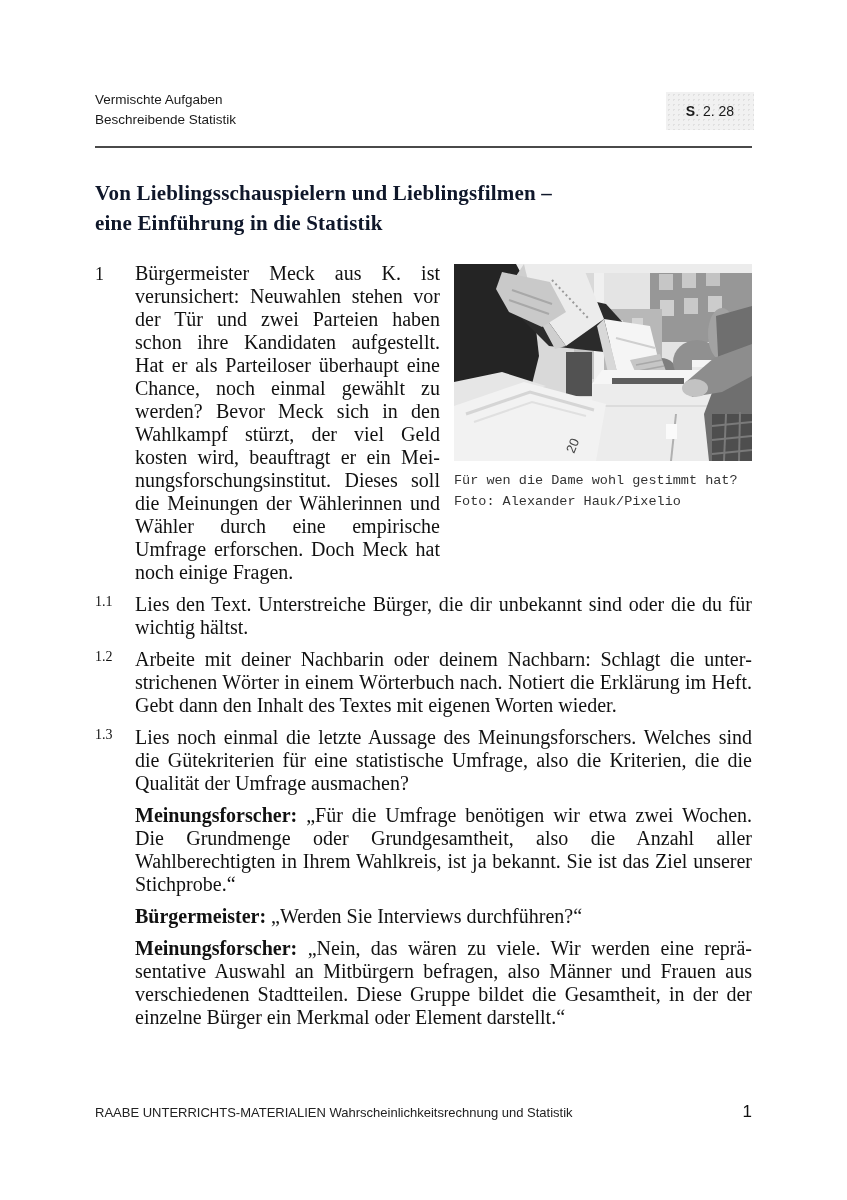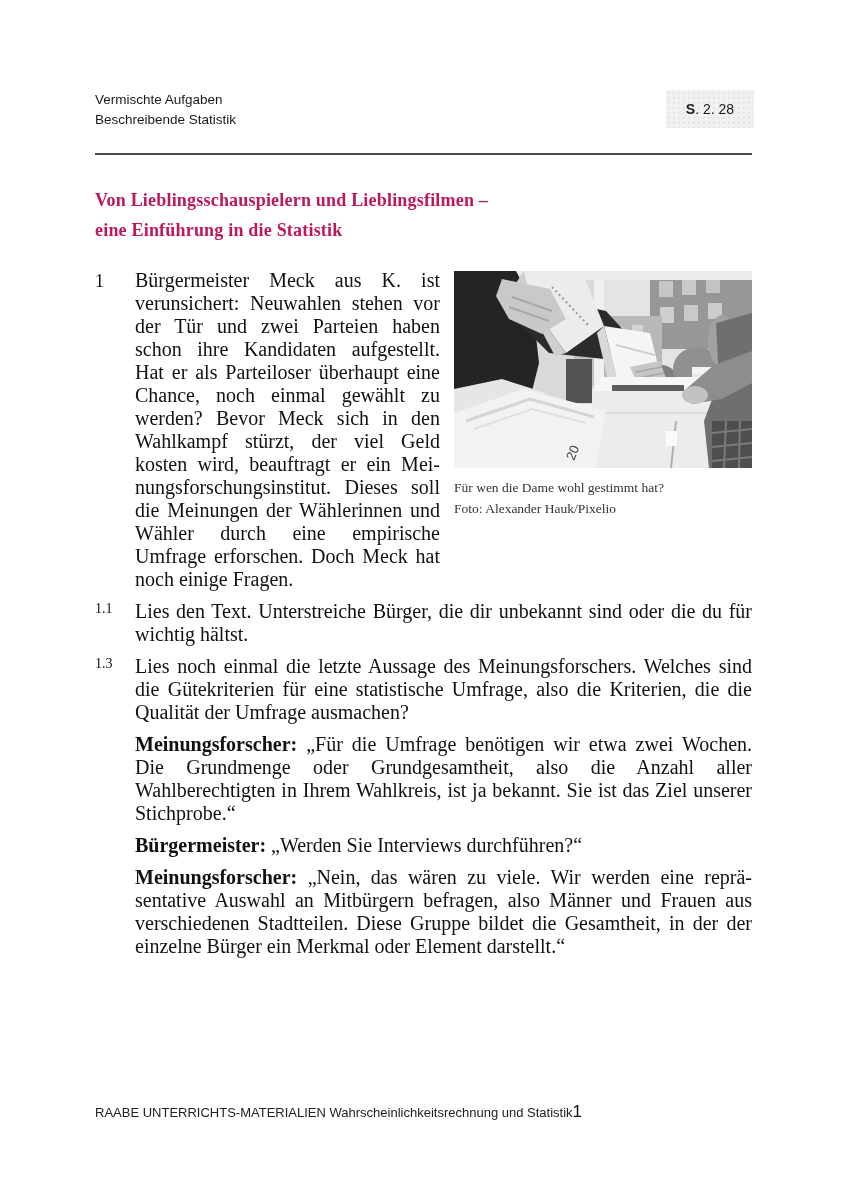--- a/index.html
+++ b/index.html
@@ -8,72 +8,72 @@
     position:relative;
     width:847px; height:1200px;
     background:#ffffff;
     padding:90px 95px 0 95px;
     font-family:"Liberation Serif", serif;
     color:#111;
     overflow:hidden;
   }
   
   .header {
-    display:flex; justify-content:space-between; align-items:center;
+    display:flex; justify-content:space-between; align-items:flex-end;
     border-bottom:2px solid #4a4a4a;
-    padding-bottom:23px;
+    padding-bottom:16px;
   }
   .header-left {
     font-family:"Liberation Sans", sans-serif;
     font-size:13.5px; line-height:20px; color:#1a1a1a;
   }
   .page-ref {
     width:88px; height:38px;
     margin-top:-2px; margin-right:-2px;
     background-color:#f1f1f1;
     background-image:radial-gradient(#e0e0e0 1px, transparent 1px);
     background-size:5px 5px;
     display:flex; align-items:center; justify-content:center;
     font-family:"Liberation Sans", sans-serif;
     font-size:14px; color:#1a1a1a;
   }
   .page-ref .ref-bold { font-weight:bold; }
   
   .doc-title {
     margin-top:30px;
-    font-size:18px; font-weight:bold; line-height:30px; color:#be185d;
+    font-size:21px; font-weight:bold; line-height:30px; color:#0f172a;
     letter-spacing:0.2px;
   }
   
   .block { position:relative; padding-left:40px; }
   .block .num { position:absolute; left:0; top:0; font-size:18px; }
   .section-heading { margin-top:24px; font-size:18.5px; line-height:25px; }
   .section-heading .heading-text { font-weight:bold; }
   .body-just { font-size:20px; line-height:23px; text-align:justify; }
   .task { margin-top:9px; }
   .task .num { font-size:14px; top:1px; }
   
   .intro { margin-top:9px; }
   .photo-float {
     float:right; width:298px;
     margin:2px 0 42px 14px;
   }
   .photo-float svg { display:block; width:298px; height:197px; }
   .caption {
     margin-top:10px;
-    font-family:Liberation Serif, serif;
+    font-family:Liberation Mono, monospace;
     font-size:13.5px; line-height:20.5px; color:#333;
   }
   
   .dlg { margin-top:9px; }
   .dlg b { font-weight:bold; }
   
   .footer {
     position:absolute; left:95px; right:95px; top:1102px;
-    display:flex; justify-content:flex-start; align-items:baseline;
+    display:flex; justify-content:space-between; align-items:baseline;
     font-family:"Liberation Sans", sans-serif;
   }
   .footer-text { font-size:13px; color:#222; }
   .footer-page { font-size:17px; color:#111; }
 </style>
 </head>
 <body>
 
 <div class="page">
 
@@ -176,20 +176,24 @@
       </div>
     </div>
     <p class="body-just">Bürgermeister Meck aus K. ist verunsichert: Neuwahlen stehen vor der Tür und zwei Parteien haben schon ihre Kandidaten aufgestellt. Hat er als Parteiloser überhaupt eine Chance, noch einmal gewählt zu werden? Bevor Meck sich in den Wahlkampf stürzt, der viel Geld kosten wird, beauftragt er ein Mei­nungsforschungsinstitut. Dieses soll die Meinungen der Wählerinnen und Wähler durch eine empirische Umfrage erforschen. Doch Meck hat noch einige Fragen.</p>
   </div>
 
   <div class="block task">
     <span class="num">1.1</span>
     <p class="body-just">Lies den Text. Unterstreiche Bürger, die dir unbekannt sind oder die du für wichtig hältst.</p>
   </div>
   <div class="block task">
+    <span class="num">1.2</span>
+    <p class="body-just">Arbeite mit deiner Nachbarin oder deinem Nachbarn: Schlagt die unter­strichenen Wörter in einem Wörterbuch nach. Notiert die Erklärung im Heft. Gebt dann den Inhalt des Textes mit eigenen Worten wieder.</p>
+  </div>
+  <div class="block task">
     <span class="num">1.3</span>
     <p class="body-just">Lies noch einmal die letzte Aussage des Meinungsforschers. Welches sind die Gütekriterien für eine statistische Umfrage, also die Kriterien, die die Qualität der Umfrage ausmachen?</p>
   </div>
 
   <div class="block dlg">
     <p class="body-just"><b>Meinungsforscher:</b> <span>„Für die Umfrage benötigen wir etwa zwei Wochen. Die Grundmenge oder Grundgesamtheit, also die Anzahl aller Wahlberechtigten in Ihrem Wahlkreis, ist ja bekannt. Sie ist das Ziel unserer Stichprobe.“</span></p>
   </div>
   <div class="block dlg">
     <p class="body-just"><b>Bürgermeister:</b> <span>„Werden Sie Interviews durchführen?“</span></p>
   </div>

